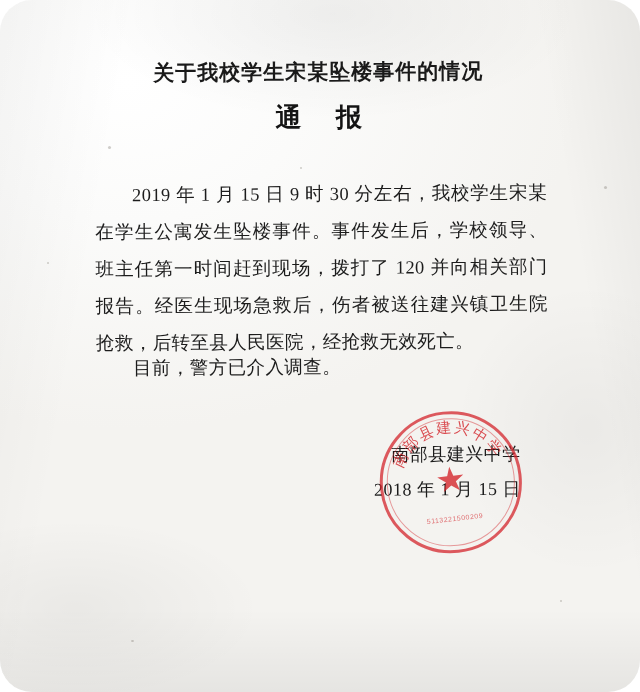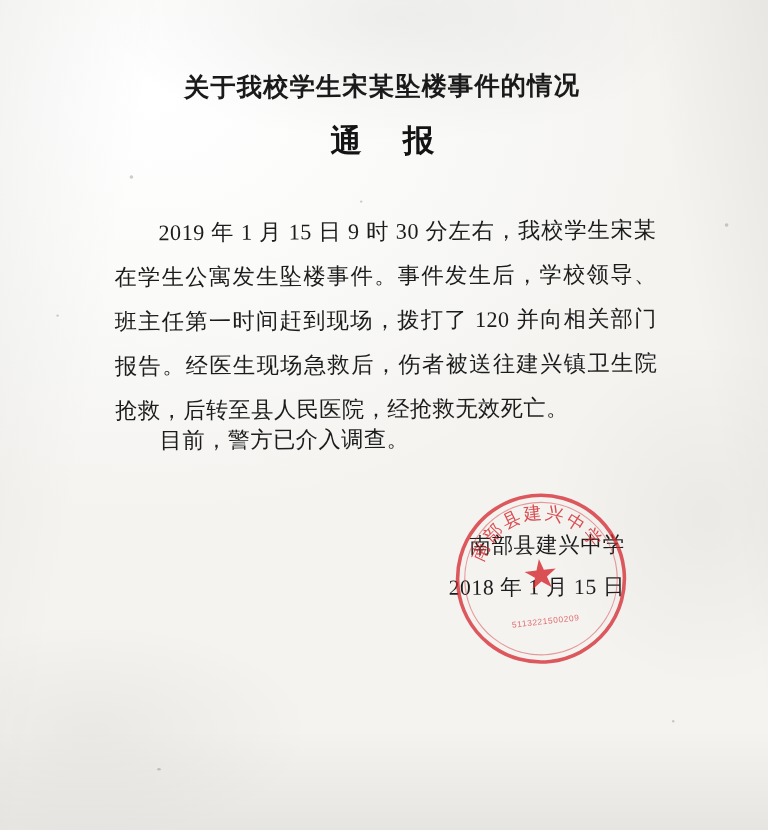--- a/index.html
+++ b/index.html
@@ -15,20 +15,21 @@
   }
 
   .page {
     position: relative;
     width: 640px;
     height: 692px;
     background:
       radial-gradient(ellipse 70% 50% at 20% 12%, #ffffff 0%, #fbfbfa 40%, #f4f3f0 100%),
       linear-gradient(180deg, #fcfcfb 0%, #f7f6f3 55%, #f2f1ed 100%);
     overflow: hidden;
+    border-radius: 32px;
   }
 
   
   .shade-a {
     position: absolute;
     left: 0; top: 0;
     width: 640px; height: 692px;
     background:
       linear-gradient(100deg, rgba(0,0,0,0.035) 0%, rgba(0,0,0,0) 18%),
       linear-gradient(260deg, rgba(0,0,0,0.05) 0%, rgba(0,0,0,0) 14%),

